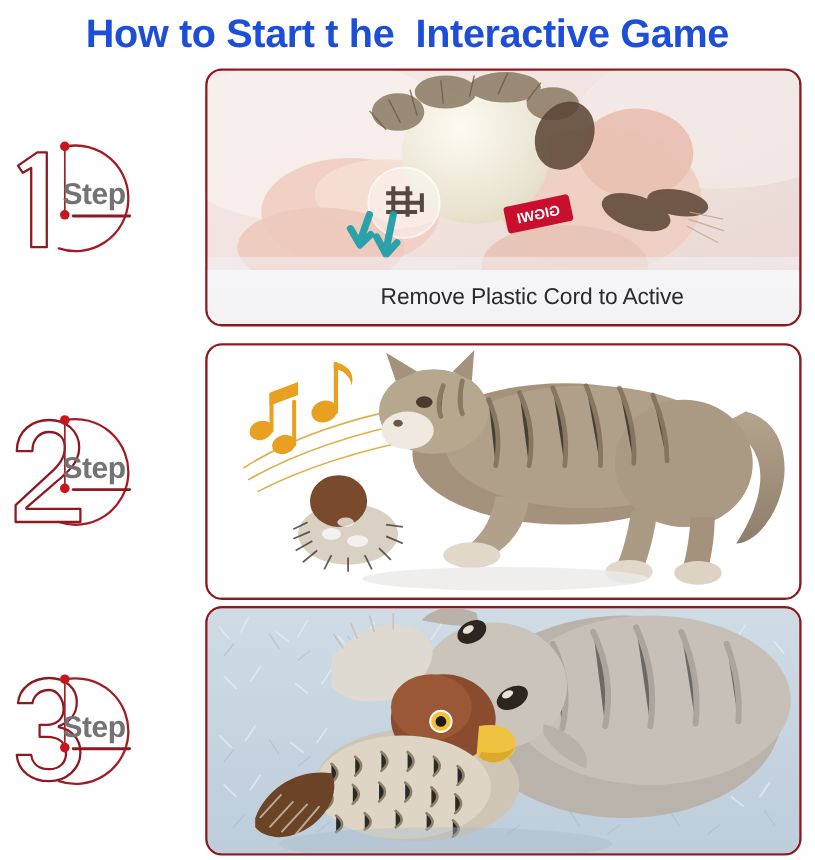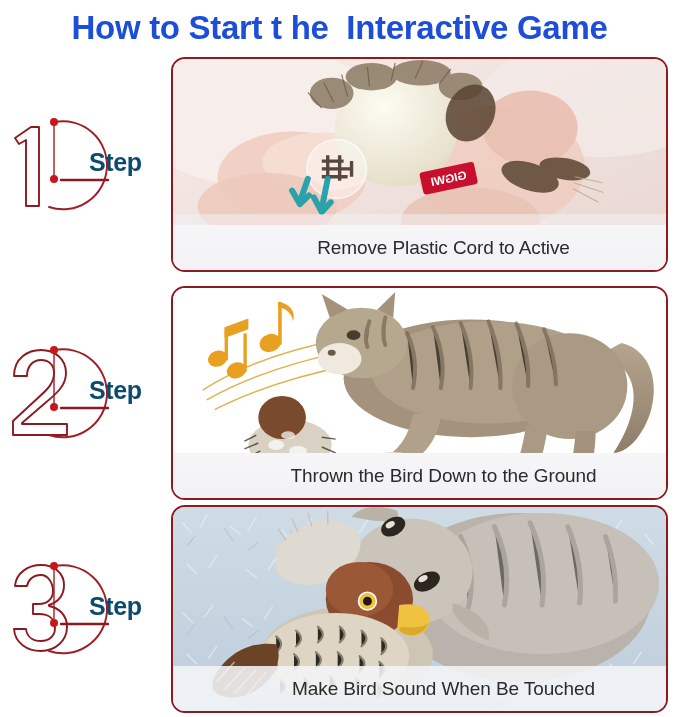--- a/index.html
+++ b/index.html
@@ -42,25 +42,24 @@
     transform:translateY(-50%);
     width:155px;
     height:130px;
   }
   .step-badge svg { display:block; width:155px; height:130px; }
   .step-badge .step-word {
     position:absolute;
     left:44px;
     top:50%;
     transform:translateY(-58%);
-    color:#0c4a6e;
+    color:#737373;
     font-size:25px;
     font-weight:bold;
     letter-spacing:-0.4px;
-    margin-left:37px;
   }
 
   
   .card {
     position:absolute;
     left:171px;
     top:0;
     width:497px;
     height:100%;
     border:2px solid #8E1A21;
@@ -276,21 +275,20 @@
         </g>
         <g fill="#ffffff" opacity="0.7">
           <ellipse cx="104" cy="160" rx="8" ry="5"></ellipse>
           <ellipse cx="126" cy="166" rx="9" ry="5"></ellipse>
           <ellipse cx="116" cy="150" rx="7" ry="4"></ellipse>
         </g>
 
         <ellipse cx="250" cy="198" rx="120" ry="10" fill="#eceae7" opacity="0.8"></ellipse>
       </svg>
     </div>
-    <div class="caption solid">Thrown the Bird Down to the Ground</div>
   </div>
 </div>
 
 <div class="step-row r3">
 
   <div class="step-badge">
     <svg viewBox="0 0 155 130" xmlns="http://www.w3.org/2000/svg">
       <path d="M47 22 A44 44 0 1 1 41 107" fill="none" stroke="#A21C24" stroke-width="1.9" stroke-linecap="round"></path>
 
       <path d="M7 42 C8 29 20 21 33 21 C46 21 56 29 56 41 C56 51 50 58 41 61
@@ -393,15 +391,14 @@
 
         <path d="M40 178 C50 152 76 136 104 140 C112 156 100 180 78 190
                  C62 198 46 194 40 186 Z" fill="#6b4326"></path>
         <g stroke="#c9bda9" stroke-width="1.6" opacity="0.85">
           <path d="M52 186 l20 -22 M62 190 l22 -24 M74 192 l20 -24 M44 178 l18 -20"></path>
         </g>
 
         <ellipse cx="200" cy="200" rx="140" ry="14" fill="#a9bccb" opacity="0.4"></ellipse>
       </svg>
     </div>
-    <div class="caption translucent">Make Bird Sound When Be Touched</div>
   </div>
 </div>
 
 </body></html>

